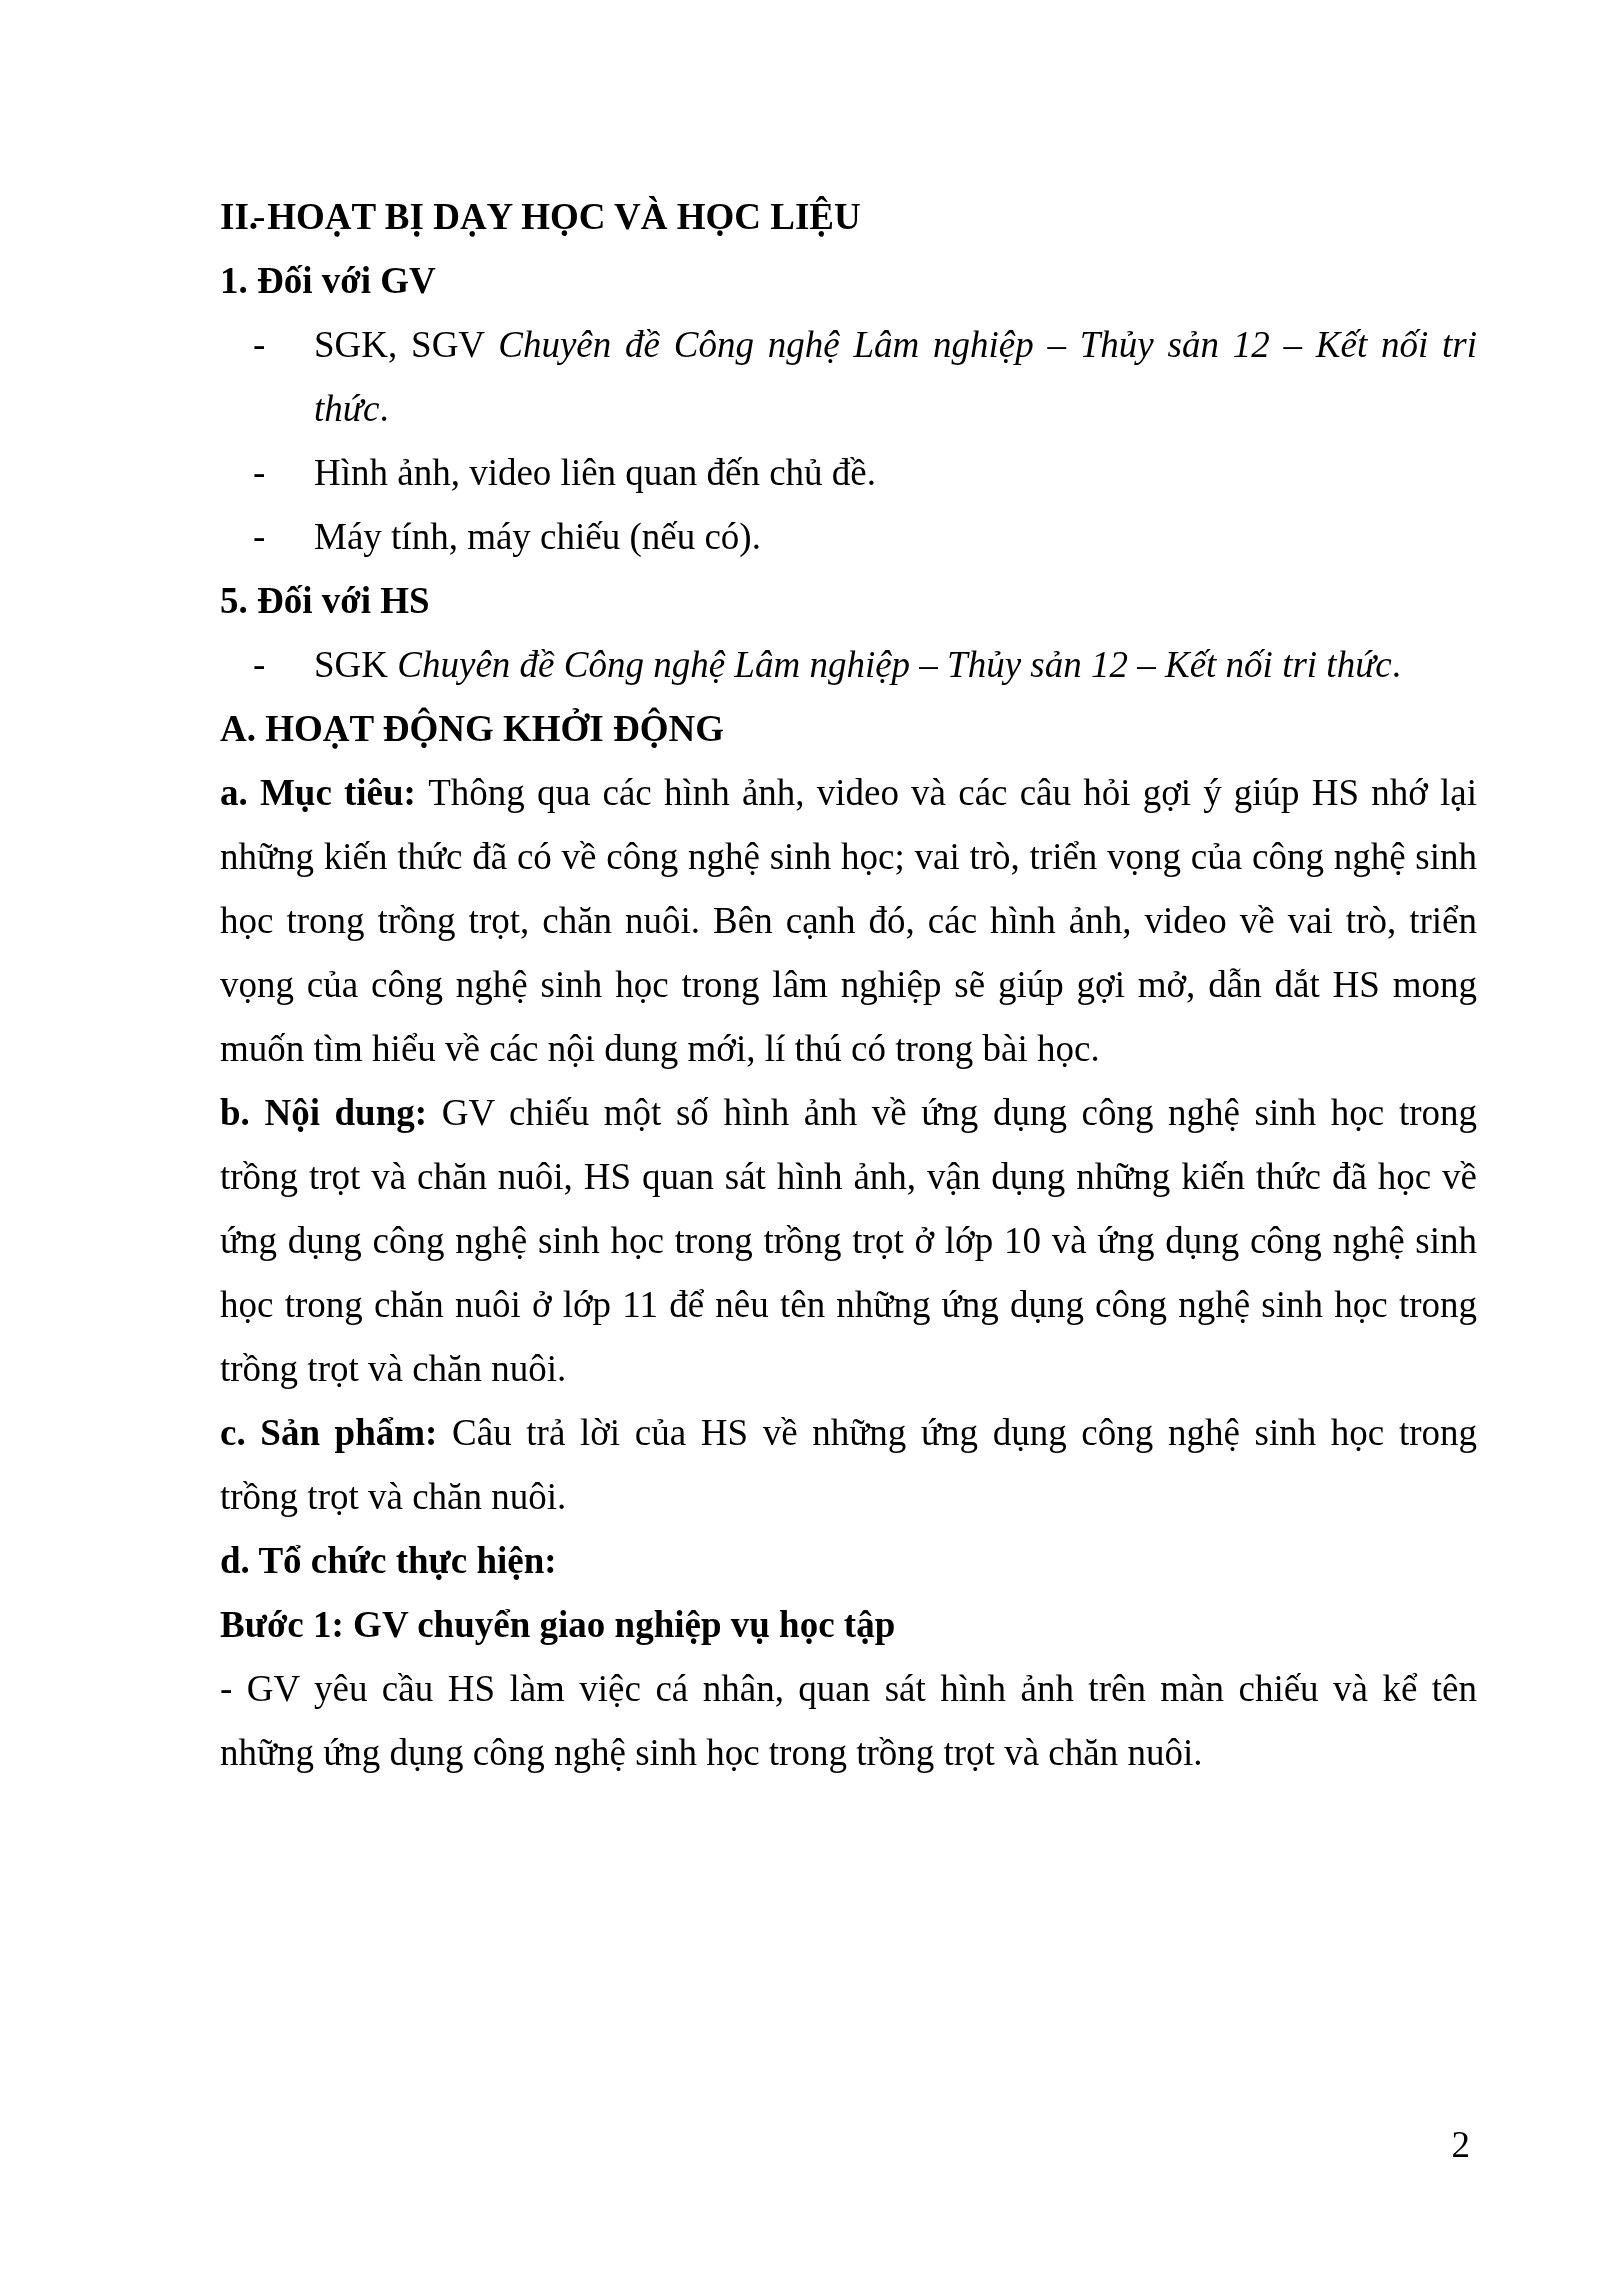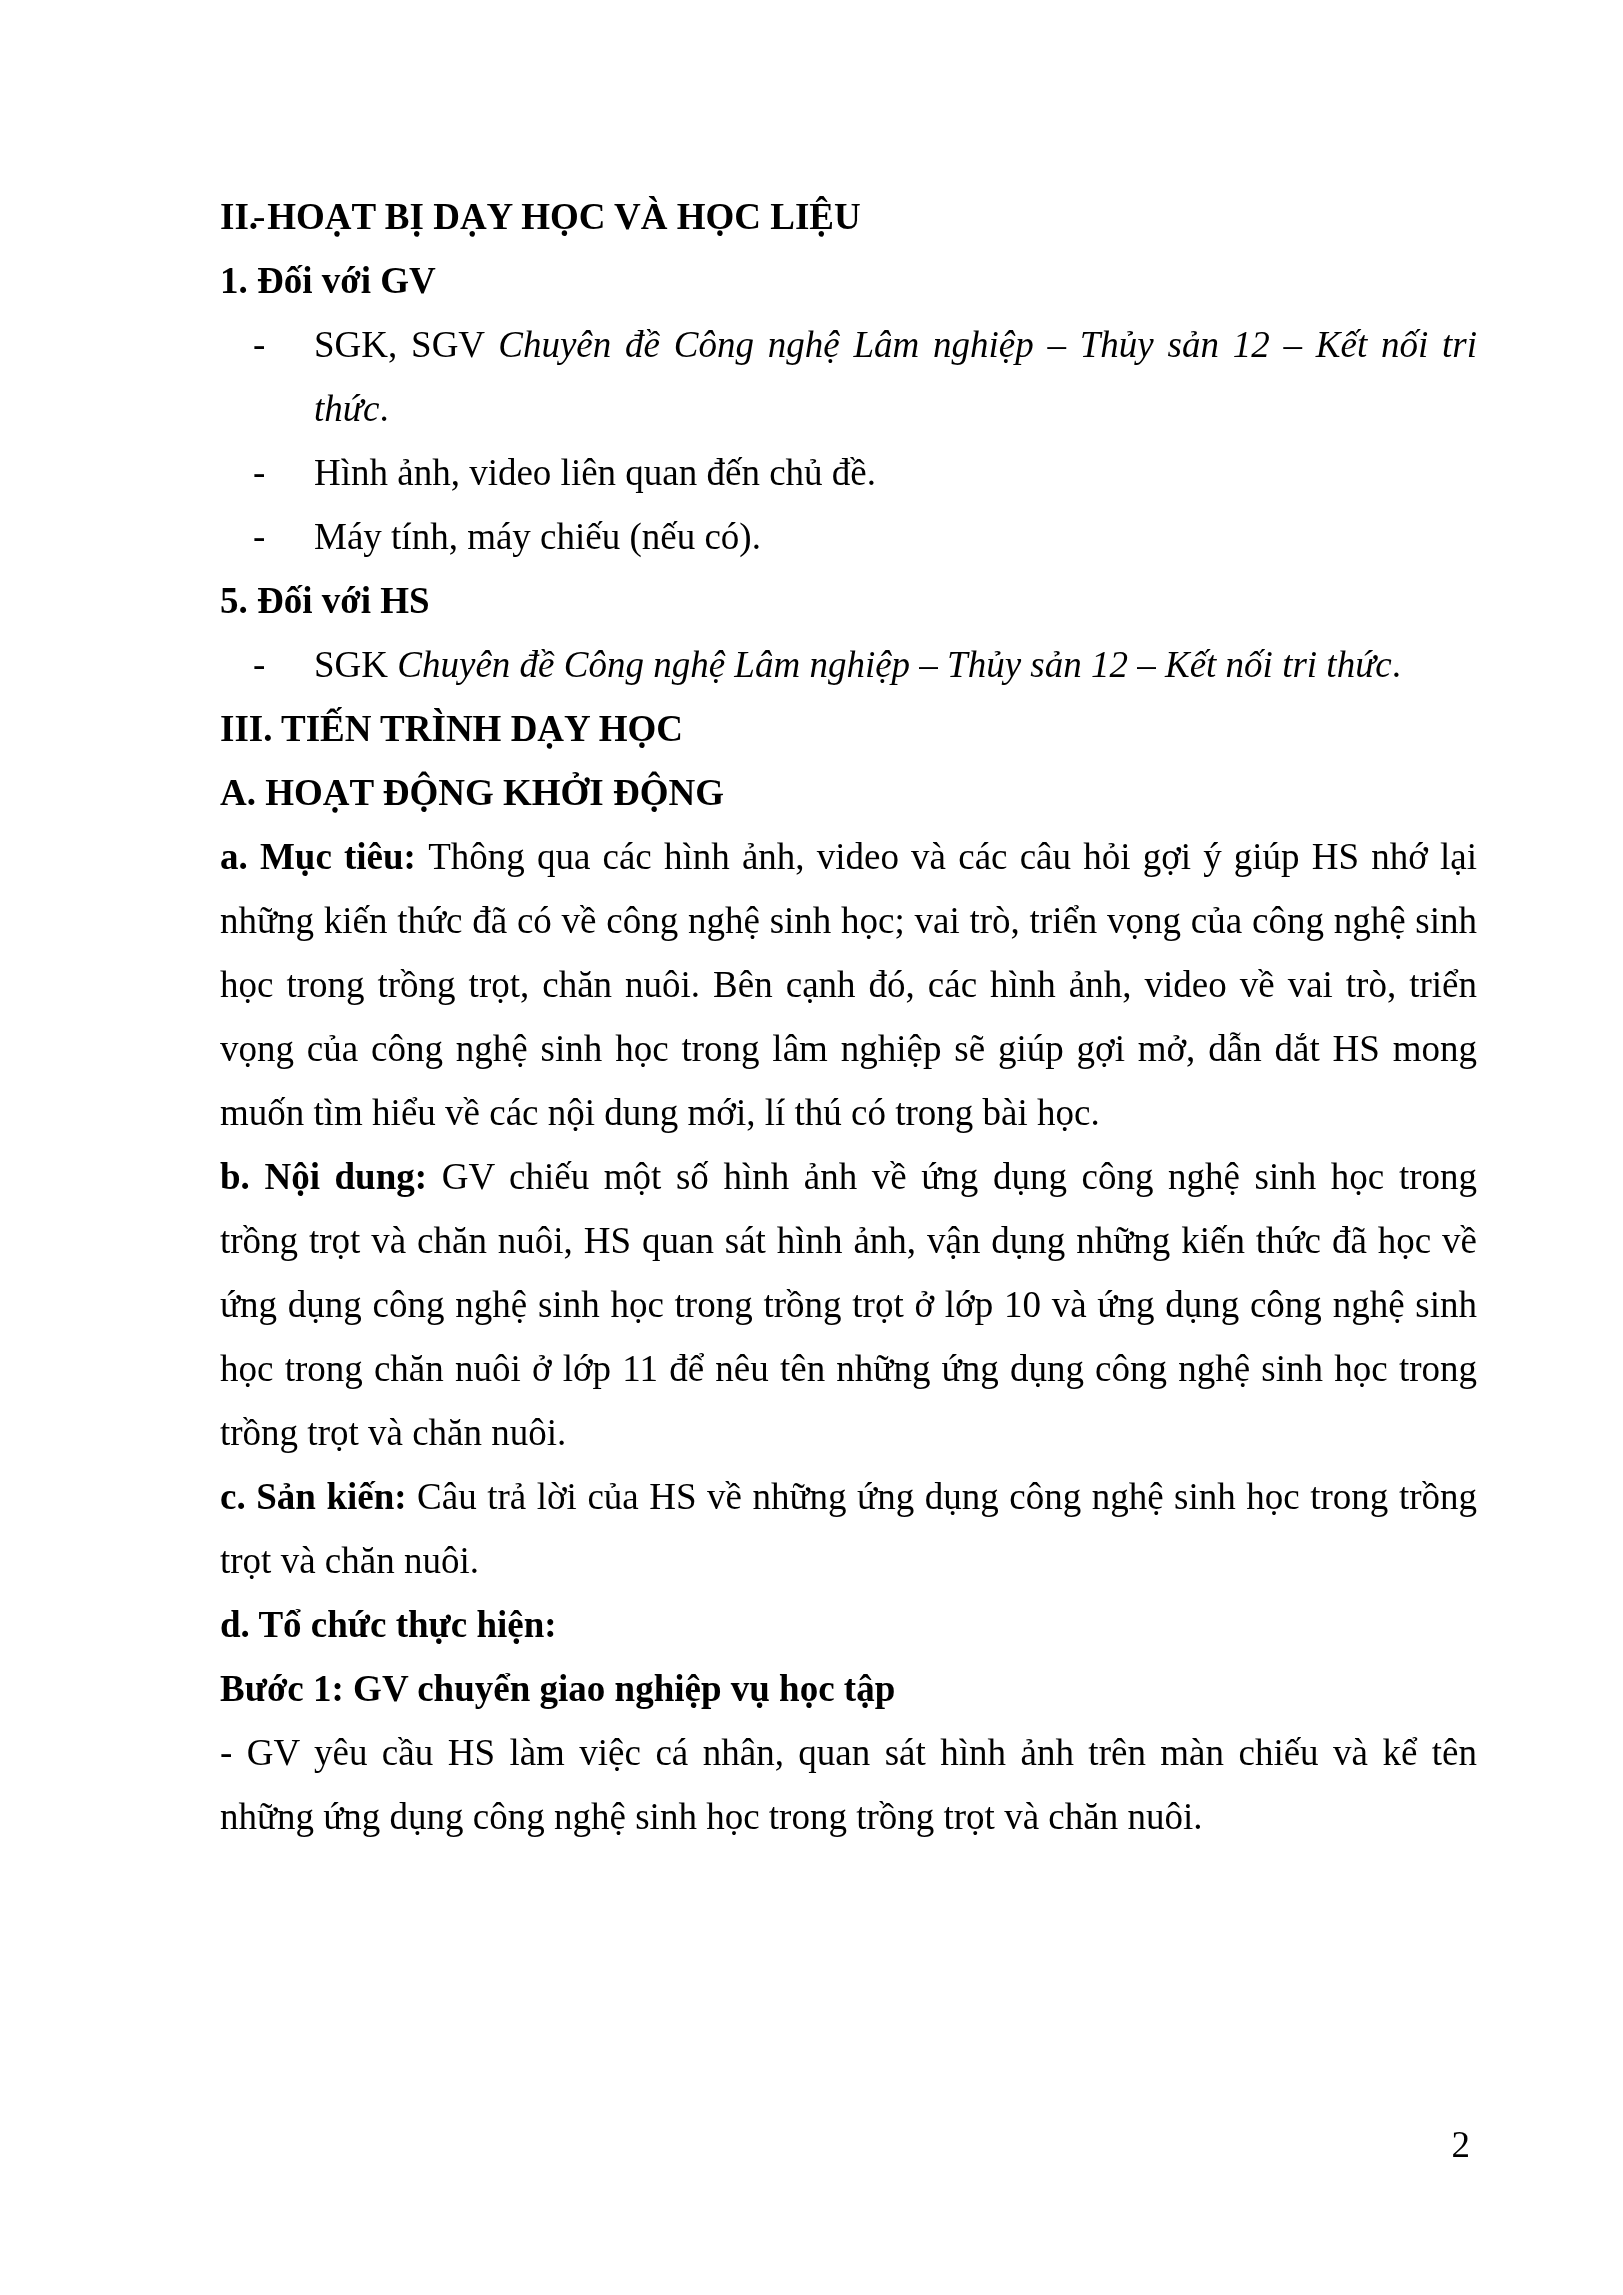--- a/index.html
+++ b/index.html
@@ -53,24 +53,23 @@
 <div class="page">
   <div class="content">
       <p class="block bullet"><span class="marker">-</span></p>
       <p class="block heading"><span class="bold">II. HOẠT BỊ DẠY HỌC VÀ HỌC LIỆU</span></p>
       <p class="block heading"><span class="bold">1. Đối với GV</span></p>
       <p class="block bullet"><span class="marker">-</span><span>SGK, SGV </span><span class="italic">Chuyên đề Công nghệ Lâm nghiệp – Thủy sản 12 – Kết nối tri thức</span><span>.</span></p>
       <p class="block bullet"><span class="marker">-</span><span>Hình ảnh, video liên quan đến chủ đề.</span></p>
       <p class="block bullet"><span class="marker">-</span><span>Máy tính, máy chiếu (nếu có).</span></p>
       <p class="block heading"><span class="bold">5. Đối với HS</span></p>
       <p class="block bullet"><span class="marker">-</span><span>SGK </span><span class="italic">Chuyên đề Công nghệ Lâm nghiệp – Thủy sản 12 – Kết nối tri thức</span><span>.</span></p>
-      <p class="block heading"><span class="bold">III. TIẾN TRÌNH DẠY HỌC</span></p>
       <p class="block heading"><span class="bold">A. HOẠT ĐỘNG KHỞI ĐỘNG</span></p>
       <p class="block para"><span class="bold">a. Mục tiêu: </span><span>Thông qua các hình ảnh, video và các câu hỏi gợi ý giúp HS nhớ lại những kiến thức đã có về công nghệ sinh học; vai trò, triển vọng của công nghệ sinh học trong trồng trọt, chăn nuôi. Bên cạnh đó, các hình ảnh, video về vai trò, triển vọng của công nghệ sinh học trong lâm nghiệp sẽ giúp gợi mở, dẫn dắt HS mong muốn tìm hiểu về các nội dung mới, lí thú có trong bài học.</span></p>
       <p class="block para"><span class="bold">b. Nội dung: </span><span>GV chiếu một số hình ảnh về ứng dụng công nghệ sinh học trong trồng trọt và chăn nuôi, HS quan sát hình ảnh, vận dụng những kiến thức đã học về ứng dụng công nghệ sinh học trong trồng trọt ở lớp 10 và ứng dụng công nghệ sinh học trong chăn nuôi ở lớp 11 để nêu tên những ứng dụng công nghệ sinh học trong trồng trọt và chăn nuôi.</span></p>
-      <p class="block para"><span class="bold">c. Sản kiến: </span><span>Câu trả lời của HS về những ứng dụng công nghệ sinh học trong trồng trọt và chăn nuôi.</span></p>
+      <p class="block para"><span class="bold">c. Sản phẩm: </span><span>Câu trả lời của HS về những ứng dụng công nghệ sinh học trong trồng trọt và chăn nuôi.</span></p>
       <p class="block heading"><span class="bold">d. Tổ chức thực hiện:</span></p>
       <p class="block heading"><span class="bold">Bước 1: GV chuyển giao nghiệp vụ học tập</span></p>
       <p class="block para"><span>- GV yêu cầu HS làm việc cá nhân, quan sát hình ảnh trên màn chiếu và kể tên những ứng dụng công nghệ sinh học trong trồng trọt và chăn nuôi.</span></p>
     </div>
   <div class="page-number">2</div>
 </div>
 
 
 </body></html>

